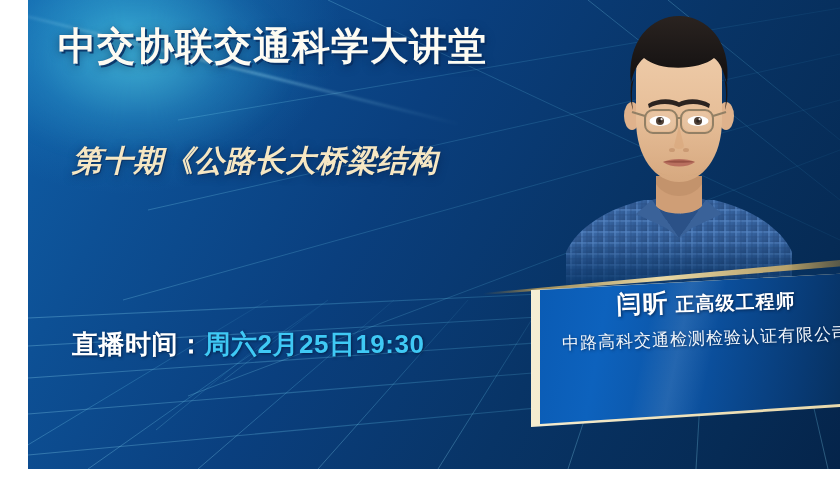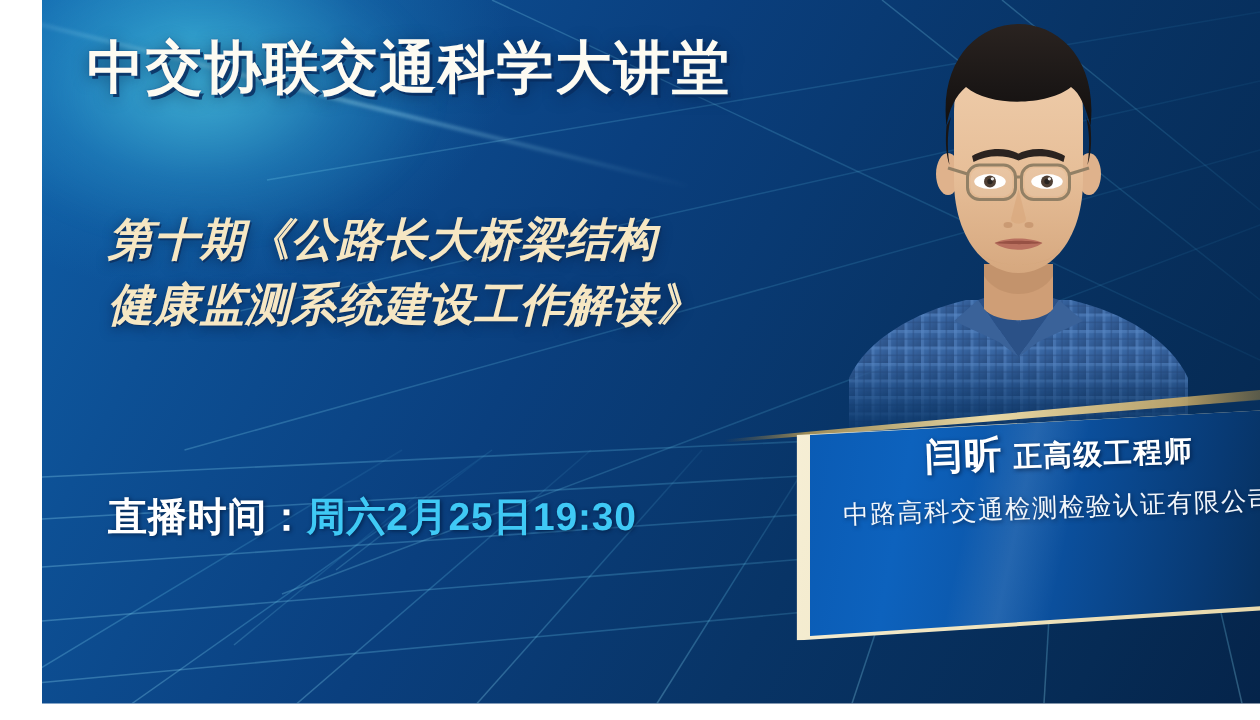--- a/index.html
+++ b/index.html
@@ -379,21 +379,20 @@
         </linearGradient>
       </defs>
       <path d="M 0 38 L 390 2 L 390 9 L 0 40 Z" fill="url(#goldG)"></path>
       <path d="M 60 40 L 390 8 L 390 16 L 90 40 Z" fill="#0a3f78" opacity="0.25"></path>
     </svg>
 
     <div class="main-title">中交协联交通科学大讲堂</div>
 
     <div class="subtitle">
       <span class="sub-line">第十期《公路长大桥梁结构</span>
-      <span class="sub-line">健康监测系统建设工作解读》</span>
     </div>
 
     <div class="live-line">
       <span class="live-label">直播时间：</span><span class="live-value">周六2月25日19:30</span>
     </div>
 
     <div class="speaker-panel-shadow"></div>
     <div class="speaker-panel">
       <div class="panel-sheen"></div>
     </div>

